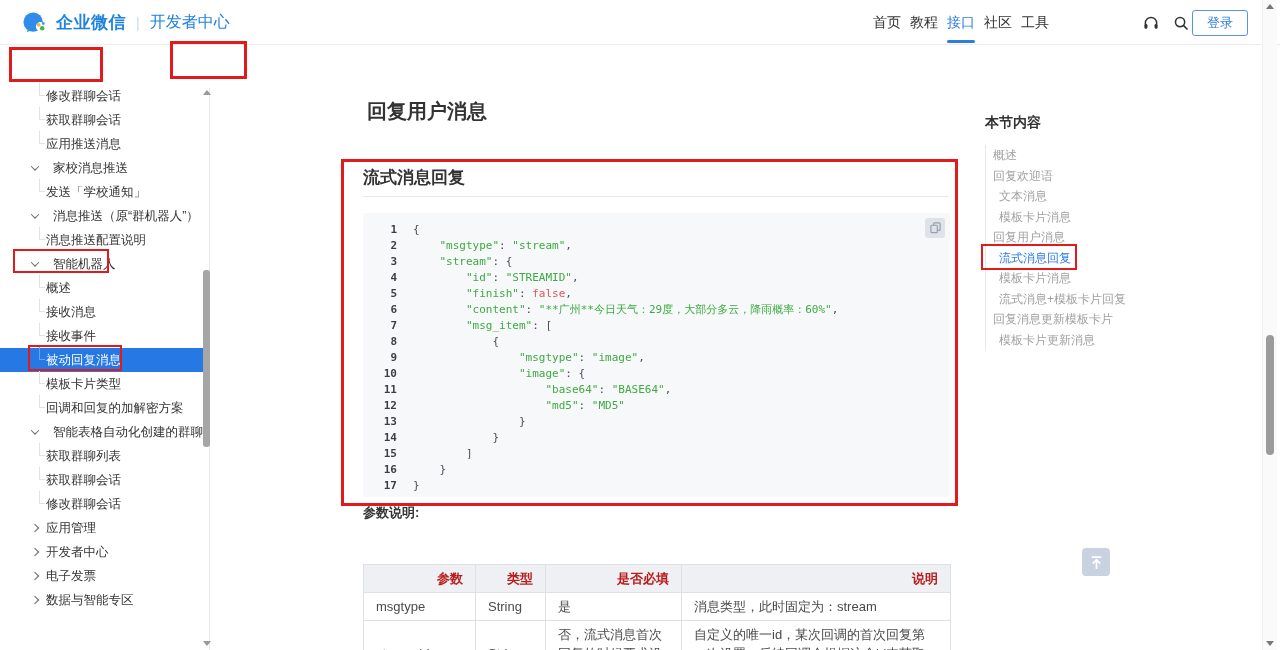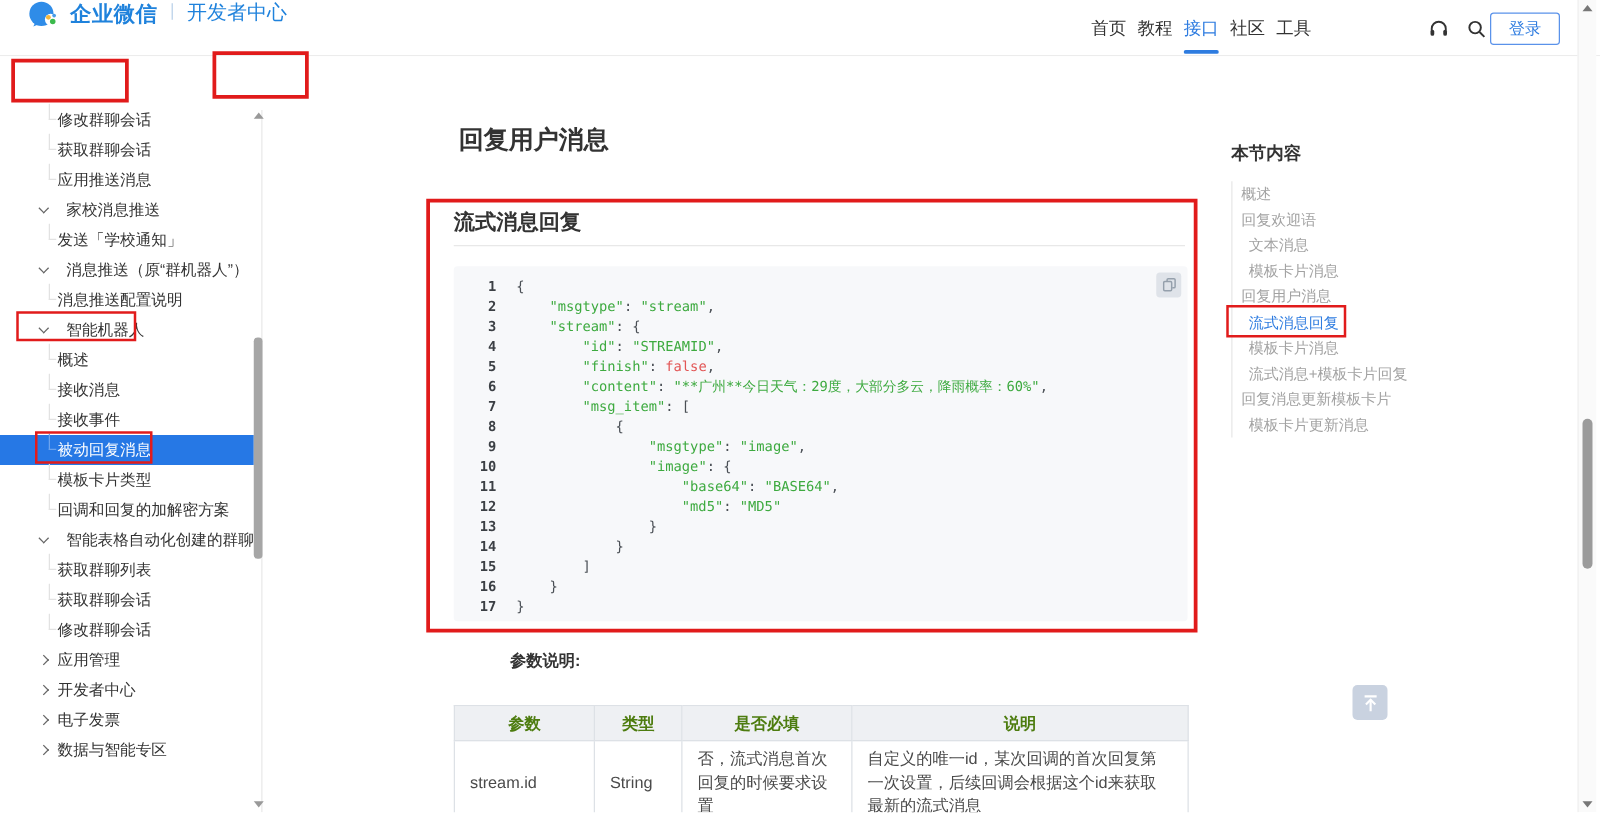--- a/index.html
+++ b/index.html
@@ -2,21 +2,21 @@
 <html><head>
 <meta charset="utf-8">
 <style>
   * { margin:0; padding:0; box-sizing:border-box; }
   html,body { background:#fff; }
   body { font-family:"Liberation Sans", sans-serif; color:#333; }
   #canvas { position:relative; width:1280px; height:650px; background:#fff; overflow:hidden; }
 
   
   .header { position:absolute; left:0; top:0; width:1280px; height:45px; background:#fff; border-bottom:1px solid #ececec; }
-  .brand-wrap { position:absolute; left:22px; top:0; height:45px; display:flex; gap:8px; }
+  .brand-wrap { position:absolute; left:22px; top:0; height:45px; display:flex; align-items:center; gap:8px; }
   .brand { font-size:17px; font-weight:bold; color:#1f82dc; letter-spacing:.5px; }
   .brand-divider { color:#c3d7ec; font-size:14px; margin:0 2px; }
   .brand-sub { font-size:16px; color:#1f82dc; }
   .hnav { position:absolute; left:873px; top:0; height:60px; display:flex; gap:9px; }
   .hnav-item { position:relative; height:45px; line-height:45px; font-size:14px; color:#333; cursor:pointer; }
   .hnav-item.active { color:#2e7ce0; }
   .hnav-item.active::after { content:""; position:absolute; left:0; right:0; bottom:2px; height:3px; background:#2e7ce0; border-radius:2px; }
   .hicon { position:absolute; top:13px; width:20px; height:20px; display:flex; align-items:center; justify-content:center; cursor:pointer; }
   .login-btn { position:absolute; left:1192px; top:10px; width:56px; height:26px; border:1px solid #5a92ea; border-radius:3px; color:#2e7ce0; font-size:13px; line-height:24px; text-align:center; background:#fff; cursor:pointer; }
 
@@ -58,23 +58,23 @@
 
   .code-block { position:absolute; left:363px; top:213px; width:587px; height:284px; background:#f7f8fa; border-radius:3px; padding-top:9px; font-family:"DejaVu Sans Mono", monospace; font-size:11px; }
   .code-line { display:flex; height:16px; line-height:16px; }
   .ln { width:34px; text-align:right; margin-right:16px; color:#3b3f44; font-weight:600; }
   .code-text { white-space:pre; color:#444; }
   .tok-p { color:#4a4f55; }
   .tok-s { color:#3eaa40; }
   .tok-k { color:#e25555; }
   .copy-btn { position:absolute; right:5px; top:5px; width:20px; height:20px; background:#dfe3e9; border-radius:3px; display:flex; align-items:center; justify-content:center; cursor:pointer; }
 
-  .params-label { position:absolute; left:363px; top:520px; font-size:13px; font-weight:bold; color:#333;margin-left:45px; }
+  .params-label { position:absolute; left:363px; top:504px; font-size:13px; font-weight:bold; color:#333; }
   .param-table { position:absolute; left:363px; top:564px; width:588px; border-collapse:collapse; font-size:13px; background:#fff; }
-  .param-table th { background:#eef0f3; font-weight:bold; color:#4d7c0f; text-align:center; }
+  .param-table th { background:#eef0f3; font-weight:bold; color:#b91c1c; text-align:right; }
   .param-table th, .param-table td { border:1px solid #dde1e6; padding:4px 12px; line-height:19px; vertical-align:middle; }
   .param-table td { color:#4a4a4a; }
   .param-table col.c1 { width:112px; } .param-table col.c2 { width:70px; } .param-table col.c3 { width:136px; }
 
   
   .toc { position:absolute; left:985px; top:112px; width:280px; }
   .toc-title { font-size:14px; font-weight:bold; color:#333; line-height:20px; }
   .toc-list { margin-top:13px; border-left:1px solid #e8e8e8; }
   .toc-item { height:20.5px; line-height:20.5px; font-size:12px; color:#a2a2a2; cursor:pointer; white-space:nowrap; }
   .toc-item.lvl0 { padding-left:7px; }
@@ -350,20 +350,26 @@
     <thead>
         <tr id="table-head-row">
           <th>参数</th>
           <th>类型</th>
           <th>是否必填</th>
           <th>说明</th>
         </tr>
       </thead>
     <tbody id="table-body">
         <tr>
+          <td>msgtype</td>
+          <td>String</td>
+          <td>是</td>
+          <td>消息类型，此时固定为：stream</td>
+        </tr>
+        <tr>
           <td>stream.id</td>
           <td>String</td>
           <td>否，流式消息首次回复的时候要求设置</td>
           <td>自定义的唯一id，某次回调的首次回复第一次设置，后续回调会根据这个id来获取最新的流式消息</td>
         </tr>
       </tbody>
   </table>
 
   <div class="toc">
     <div class="toc-title">本节内容</div>

